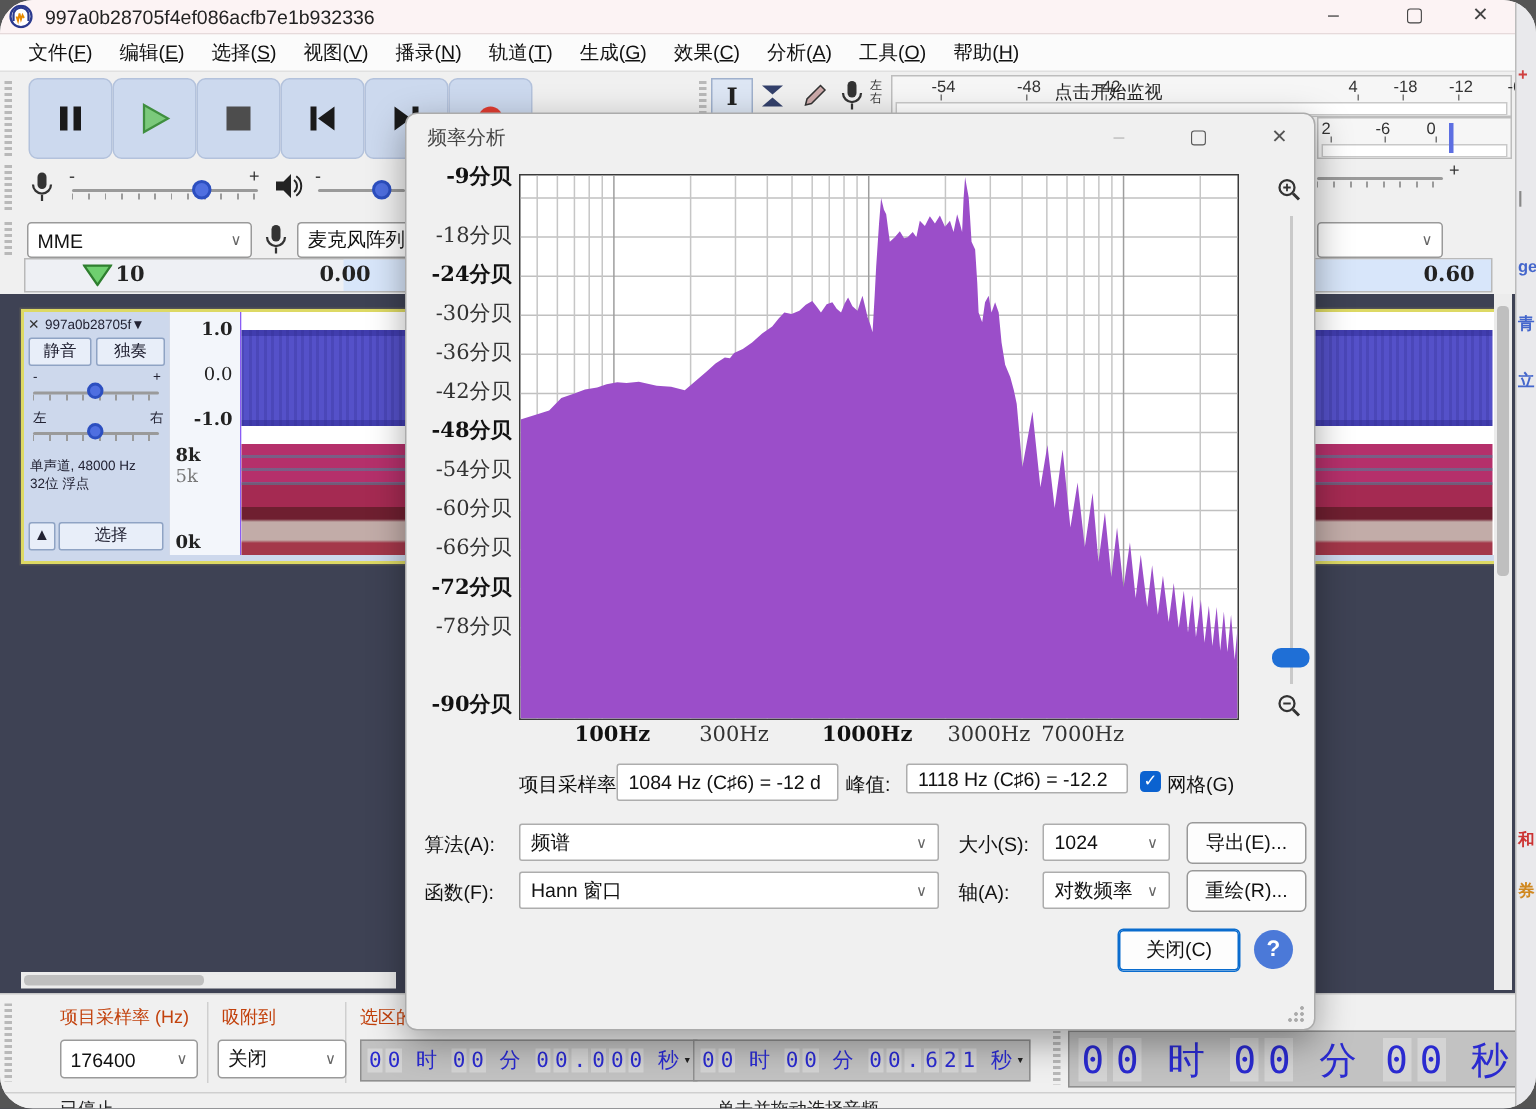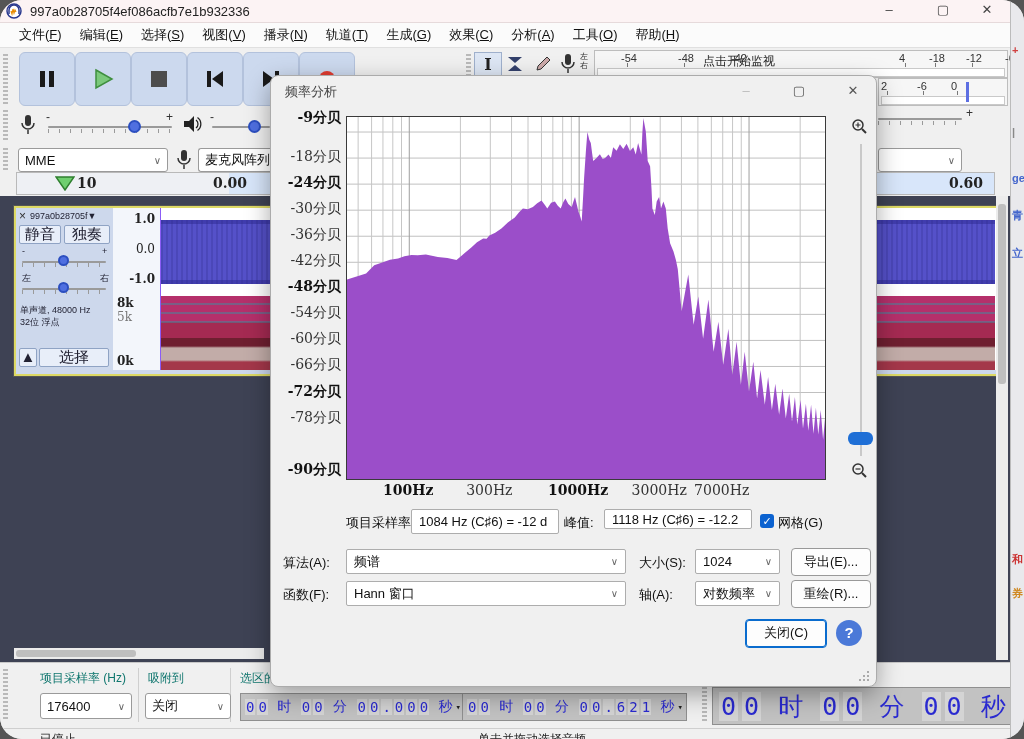--- a/index.html
+++ b/index.html
@@ -27,38 +27,38 @@
   .dd{position:absolute;background:#fff;border:1px solid #9a9a9a;border-radius:3px;display:flex;align-items:center;padding:0 6px;box-sizing:border-box;color:#111;}
   .dd .chev{margin-left:auto;color:#666;font-size:10px;}
   .pm{font-size:12px;color:#333;position:absolute;}
   
   #timeline{left:16px;top:172px;width:979px;height:23px;background:#eef0f4;border:1px solid #b9b9b9;box-sizing:border-box;font-weight:bold;}
   #timeline .blue{position:absolute;left:212px;top:0;right:0;bottom:0;background:#d8e6fa;}
   #timeline .num{position:absolute;top:2px;font-size:14px;color:#222;font-family:"DejaVu Serif",serif;}
   
   #trackarea{left:0;top:196px;width:1010px;height:466px;background:#3e4254;}
   #track{position:absolute;left:14px;top:10px;width:981px;height:166px;background:#cdd8ec;border:2px solid #ddd964;outline:1px solid #555;}
-  .tcpbtn{position:absolute;height:17px;background:#e8eef9;border:1px solid #8fa3c4;border-radius:2px;font-size:15px;text-align:center;line-height:16px;color:#223;}
+  .tcpbtn{position:absolute;height:17px;background:#e8eef9;border:1px solid #8fa3c4;border-radius:2px;font-size:11px;text-align:center;line-height:16px;color:#223;}
   .tcp-small{font-size:9px;color:#223;position:absolute;}
   #ruler{position:absolute;left:97px;top:0;width:48px;height:162px;background:#f3f6fb;border-right:1px solid #8b5cf6;box-sizing:border-box;}
   .rlab{position:absolute;right:5px;font-size:12px;color:#222;font-family:"DejaVu Serif",serif;}
   #content{position:absolute;left:145px;top:0;right:0;height:162px;background:#fff;}
   #waveband{position:absolute;left:0;right:2px;top:12px;height:64px;
     background:linear-gradient(to bottom,#413dae 0 4px,#5551c9 4px 60px,#413dae 60px 64px);}
   #wavetex{position:absolute;left:0;right:2px;top:12px;height:64px;opacity:.25;
     background:repeating-linear-gradient(to right,#2d2a88 0 2px,transparent 2px 5px);}
   #specband{position:absolute;left:0;right:2px;top:88px;height:74px;
     background:linear-gradient(to bottom,#b5306b 0 26px,#a52a52 26px 42px,#6f1f30 42px 50px,#c2aca8 52px 64px,#a4374a 66px 74px);}
   #specstreaks{position:absolute;left:0;right:2px;top:88px;height:34px;opacity:.8;
     background:repeating-linear-gradient(to bottom,transparent 0 7px,rgba(47,154,168,.55) 7px 9px);}
   .sbar{position:absolute;background:#ececec;}
   .sthumb{position:absolute;background:#bfbfbf;border-radius:3px;}
   
   #bottombar{left:0;top:662px;width:1010px;height:66px;background:#f0f0f0;border-top:1px solid #c8c8c8;box-sizing:border-box;}
-  .blab{position:absolute;top:7px;font-size:12px;color:#0f766e;}
+  .blab{position:absolute;top:7px;font-size:12px;color:#c2410c;}
   .bsep{position:absolute;top:5px;width:1px;height:54px;background:#cfcfcf;}
   .timebox{position:absolute;top:30px;height:26px;background:#c2c2c2;border:1px solid #8f8f8f;display:flex;align-items:center;padding:0 3px;font-family:"DejaVu Sans Mono",monospace;font-size:14px;color:#2a2ad0;}
   .timebox .tcell{background:#d4d4d4;padding:0 1px;margin:0 1px;}
   .timebox .tarrow{color:#222;font-size:9px;margin-left:3px;}
   #bigtime{position:absolute;left:712px;top:24px;height:36px;background:#c2c2c2;border:1px solid #8f8f8f;display:flex;align-items:center;padding:0 4px;font-family:"DejaVu Sans Mono",monospace;font-size:25px;color:#2a2ad0;}
   #bigtime .tcell{background:#d4d4d4;padding:0 2px;margin:0 2px;}
   #bigtime .tarrow{color:#222;font-size:11px;margin-left:4px;}
   #statusbar{left:0;top:728px;width:1010px;height:11px;background:#f0f0f0;border-top:1px solid #cfcfcf;overflow:hidden;font-size:12px;color:#222;}
   
   #sliver{left:1010px;top:0;width:14px;height:739px;background:#e9e9ec;overflow:hidden;border-left:1px solid #bbb;}

